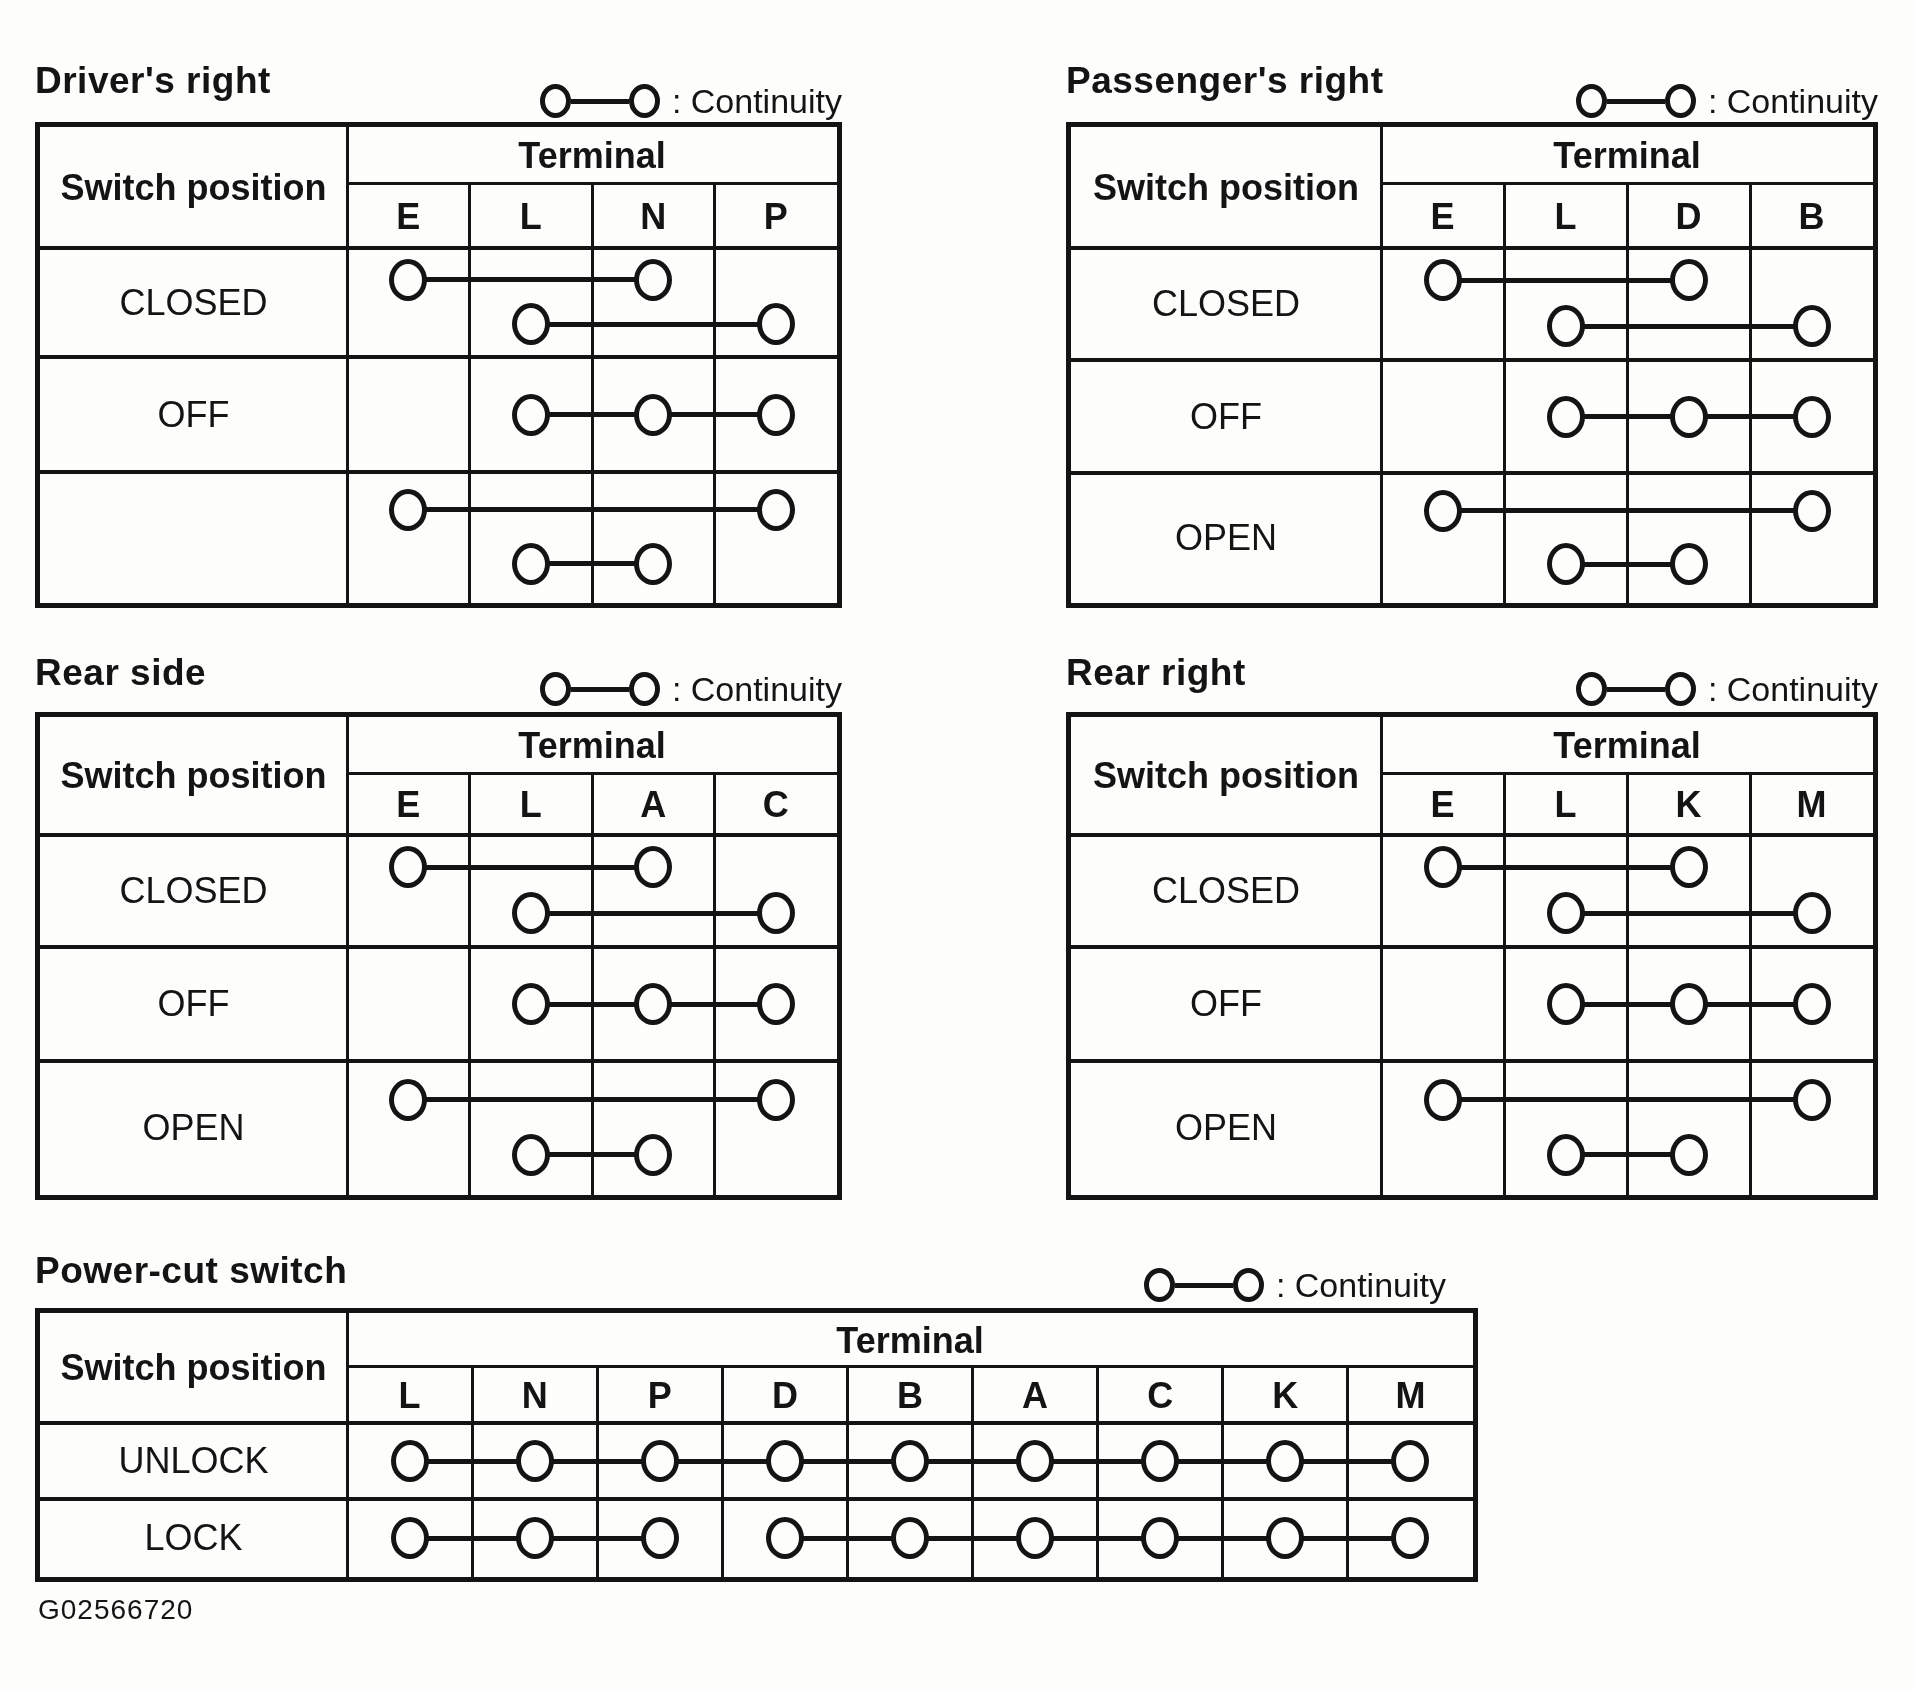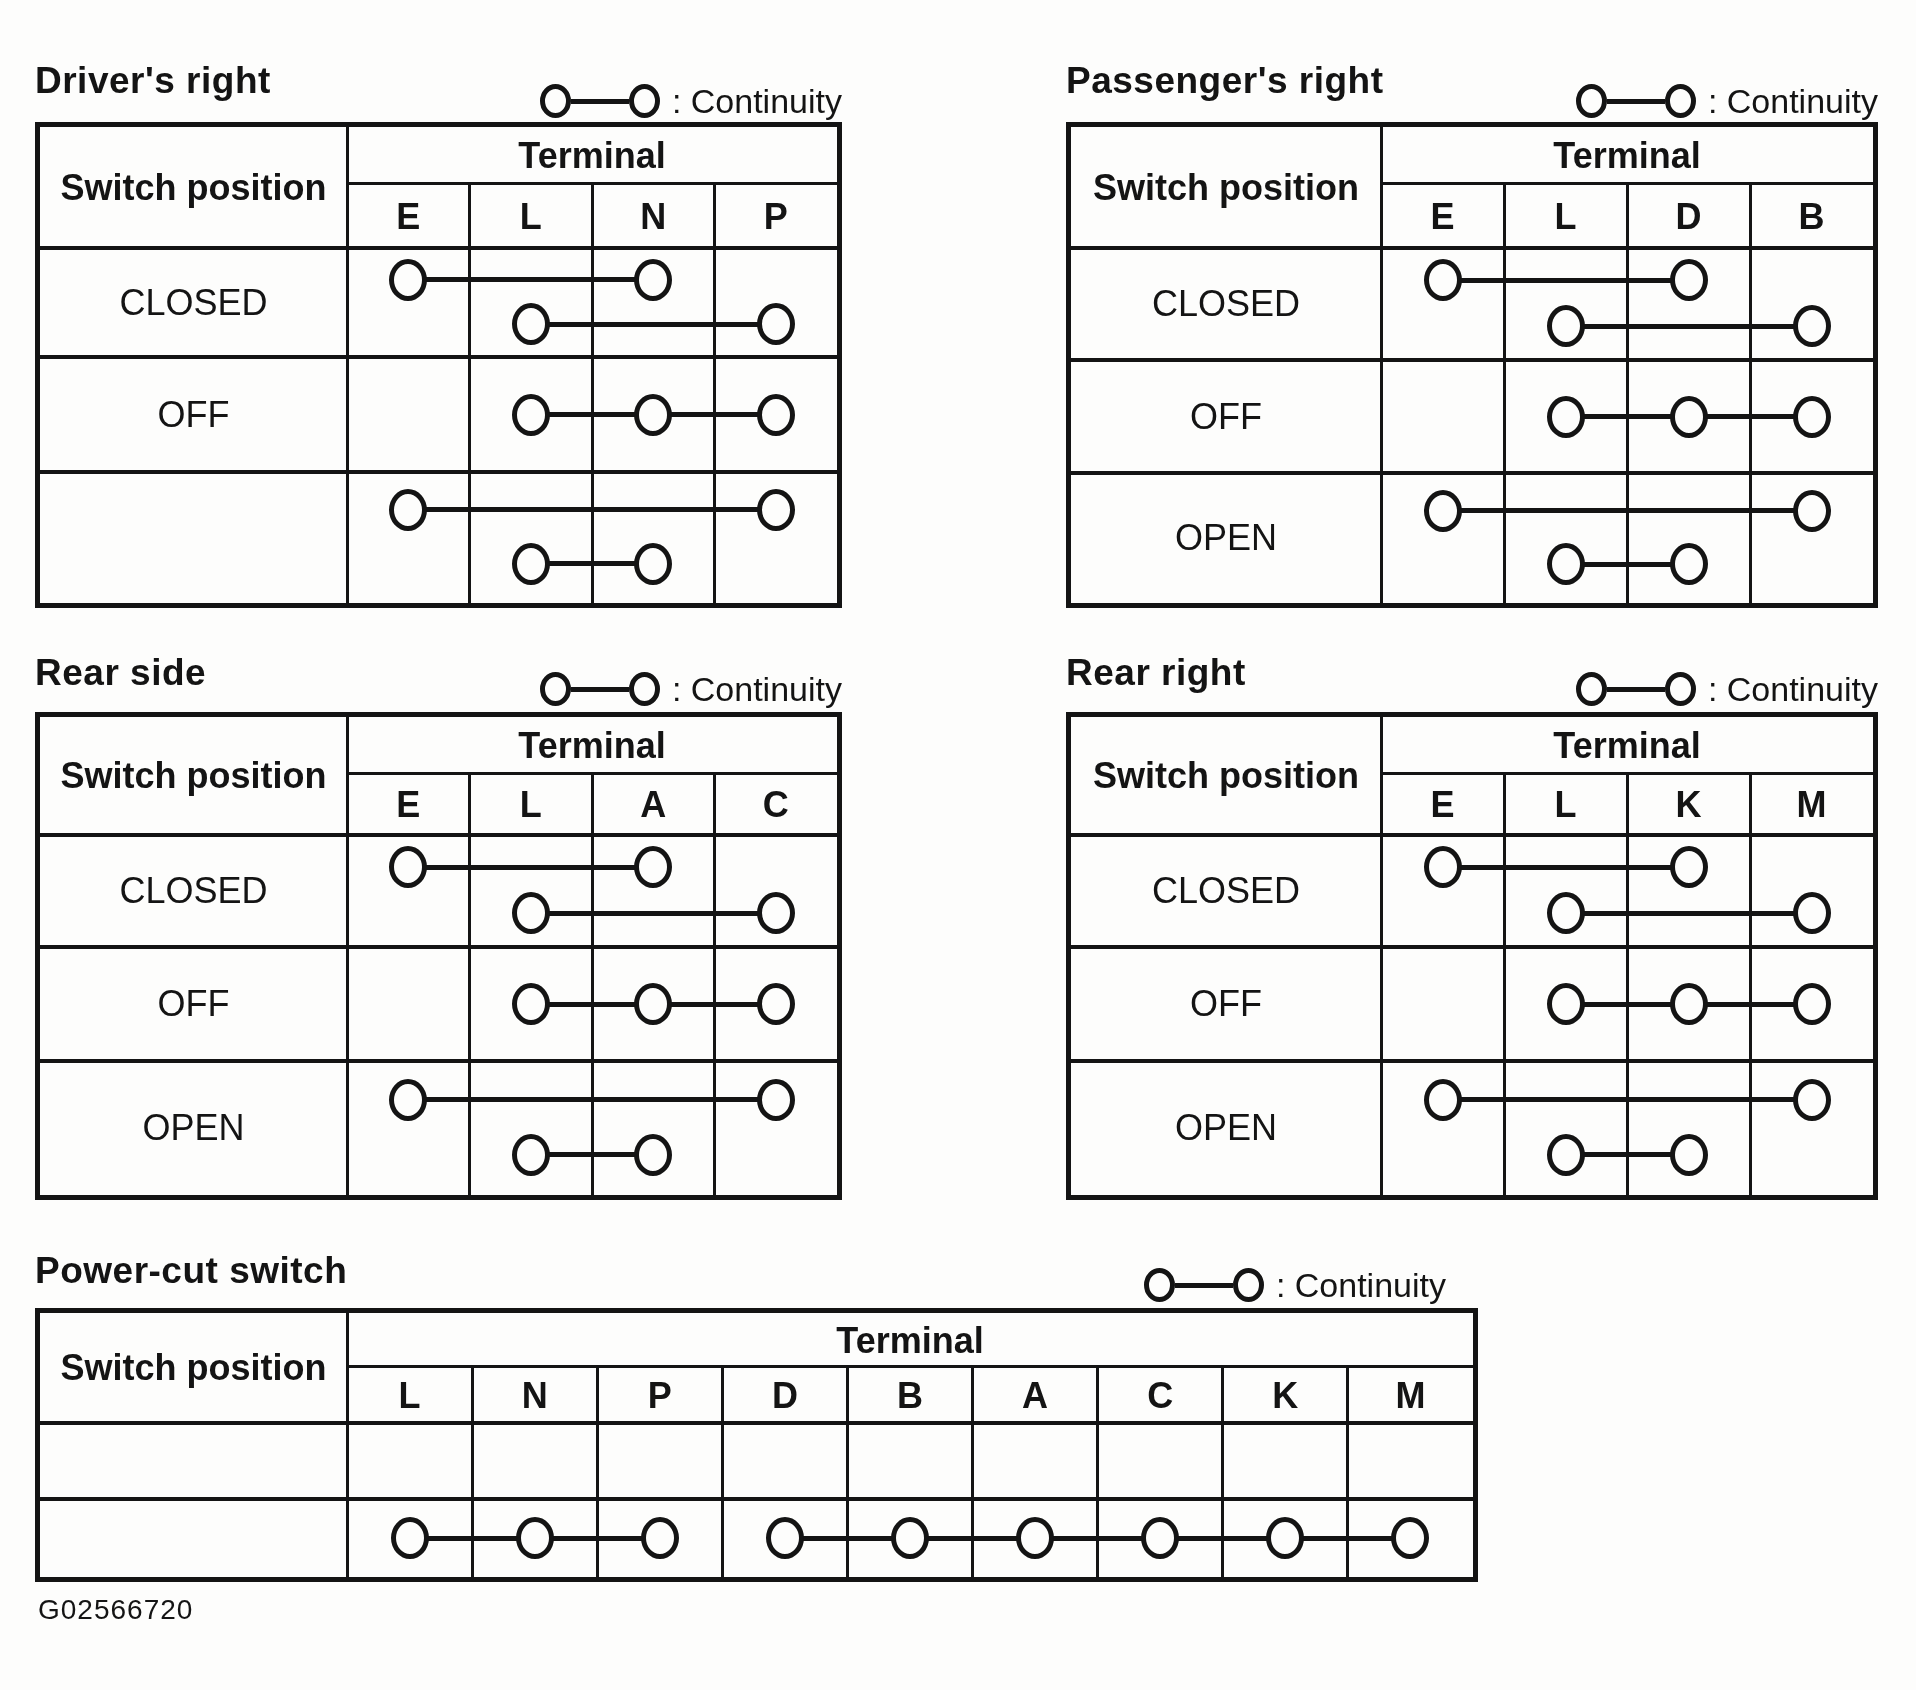--- a/index.html
+++ b/index.html
@@ -291,22 +291,36 @@
           <div class="gline" style="left: 805.944px; top: 55px; width: 3px; height: 209px;"></div>
           <div class="cell bold" style="left: 932.556px; top: 55px; width: 125.111px; height: 55px;">A</div>
           <div class="gline" style="left: 931.056px; top: 55px; width: 3px; height: 209px;"></div>
           <div class="cell bold" style="left: 1057.67px; top: 55px; width: 125.111px; height: 55px;">C</div>
           <div class="gline" style="left: 1056.17px; top: 55px; width: 3px; height: 209px;"></div>
           <div class="cell bold" style="left: 1182.78px; top: 55px; width: 125.111px; height: 55px;">K</div>
           <div class="gline" style="left: 1181.28px; top: 55px; width: 3px; height: 209px;"></div>
           <div class="cell bold" style="left: 1307.89px; top: 55px; width: 125.111px; height: 55px;">M</div>
           <div class="gline" style="left: 1306.39px; top: 55px; width: 3px; height: 209px;"></div>
           <div class="gline" style="left: 0px; top: 108px; width: 1433px; height: 4px;"></div>
+          <div style="position: absolute; left: 0px; top: 110px; width: 1433px; height: 76px;">
+            <div class="cell rlabel" style="left: 0px; top: 0px; width: 307px; height: 76px;">UNLOCK</div>
+            <div class="conn" style="left: 369.556px; top: 35.5px; width: 1000.89px;"></div>
+            <div class="circ" style="left: 350.556px; top: 17px;"></div>
+            <div class="circ" style="left: 475.667px; top: 17px;"></div>
+            <div class="circ" style="left: 600.778px; top: 17px;"></div>
+            <div class="circ" style="left: 725.889px; top: 17px;"></div>
+            <div class="circ" style="left: 851px; top: 17px;"></div>
+            <div class="circ" style="left: 976.111px; top: 17px;"></div>
+            <div class="circ" style="left: 1101.22px; top: 17px;"></div>
+            <div class="circ" style="left: 1226.33px; top: 17px;"></div>
+            <div class="circ" style="left: 1351.44px; top: 17px;"></div>
+          </div>
           <div class="gline" style="left: 0px; top: 184px; width: 1433px; height: 4px;"></div>
           <div style="position: absolute; left: 0px; top: 186px; width: 1433px; height: 78px;">
+            <div class="cell rlabel" style="left: 0px; top: 0px; width: 307px; height: 78px;">LOCK</div>
             <div class="conn" style="left: 369.556px; top: 36.5px; width: 250.222px;"></div>
             <div class="circ" style="left: 350.556px; top: 18px;"></div>
             <div class="circ" style="left: 475.667px; top: 18px;"></div>
             <div class="circ" style="left: 600.778px; top: 18px;"></div>
             <div class="conn" style="left: 744.889px; top: 36.5px; width: 625.556px;"></div>
             <div class="circ" style="left: 725.889px; top: 18px;"></div>
             <div class="circ" style="left: 851px; top: 18px;"></div>
             <div class="circ" style="left: 976.111px; top: 18px;"></div>
             <div class="circ" style="left: 1101.22px; top: 18px;"></div>
             <div class="circ" style="left: 1226.33px; top: 18px;"></div>

